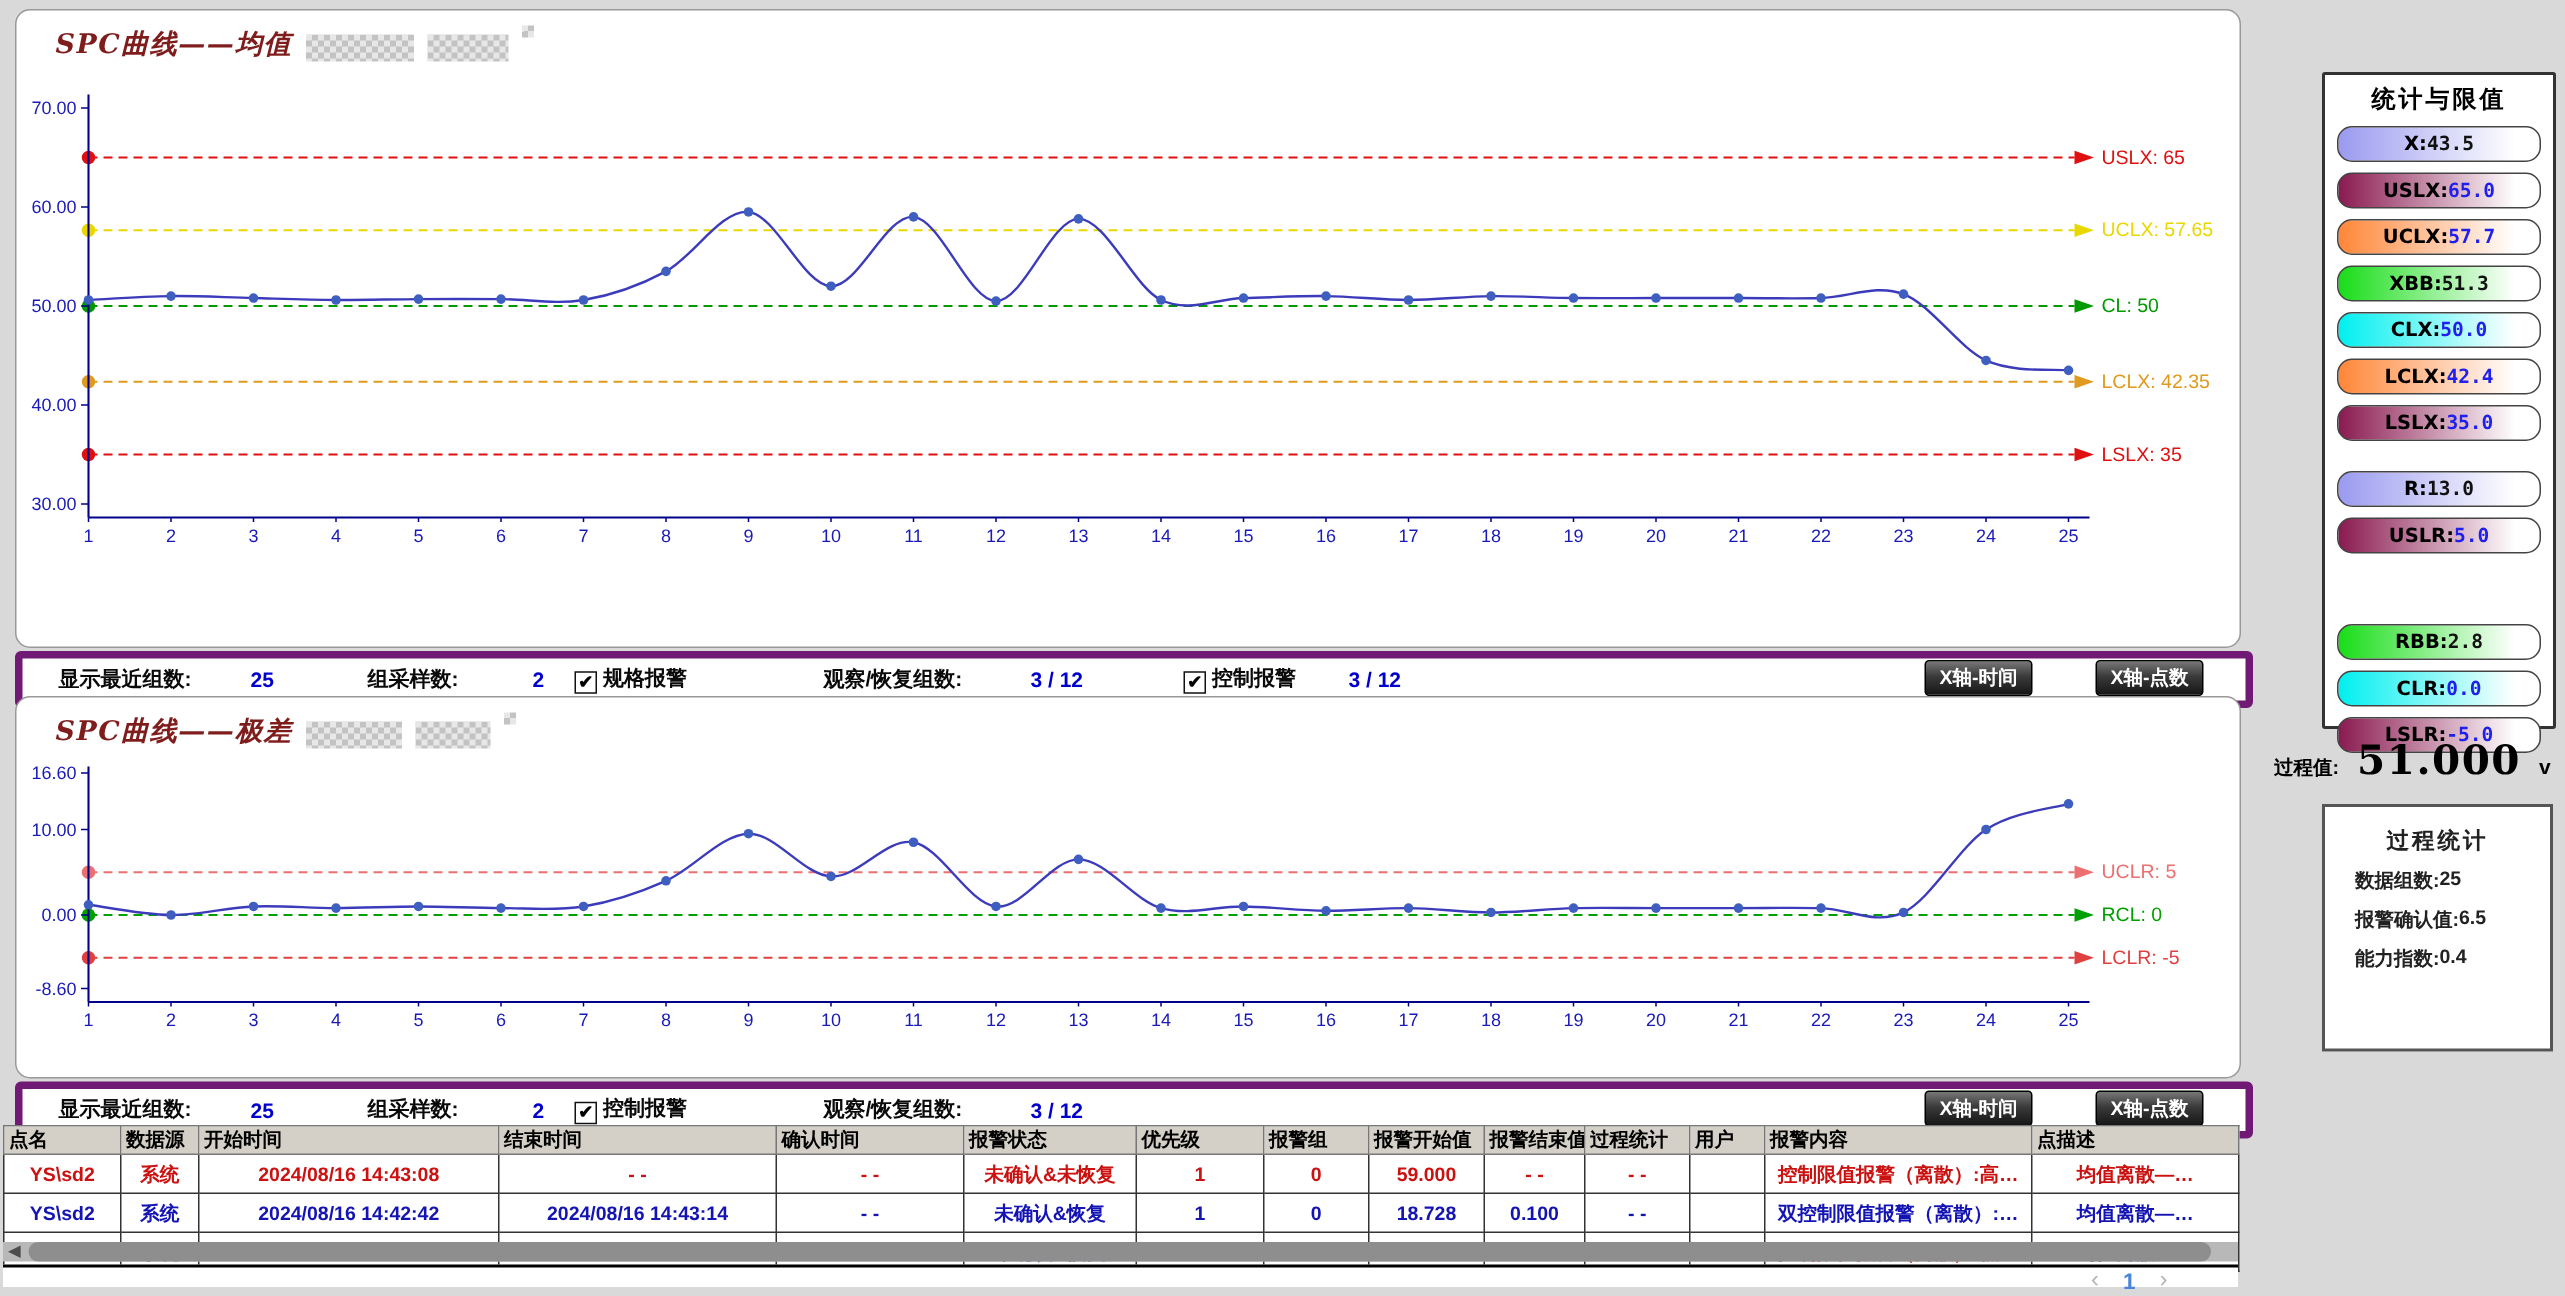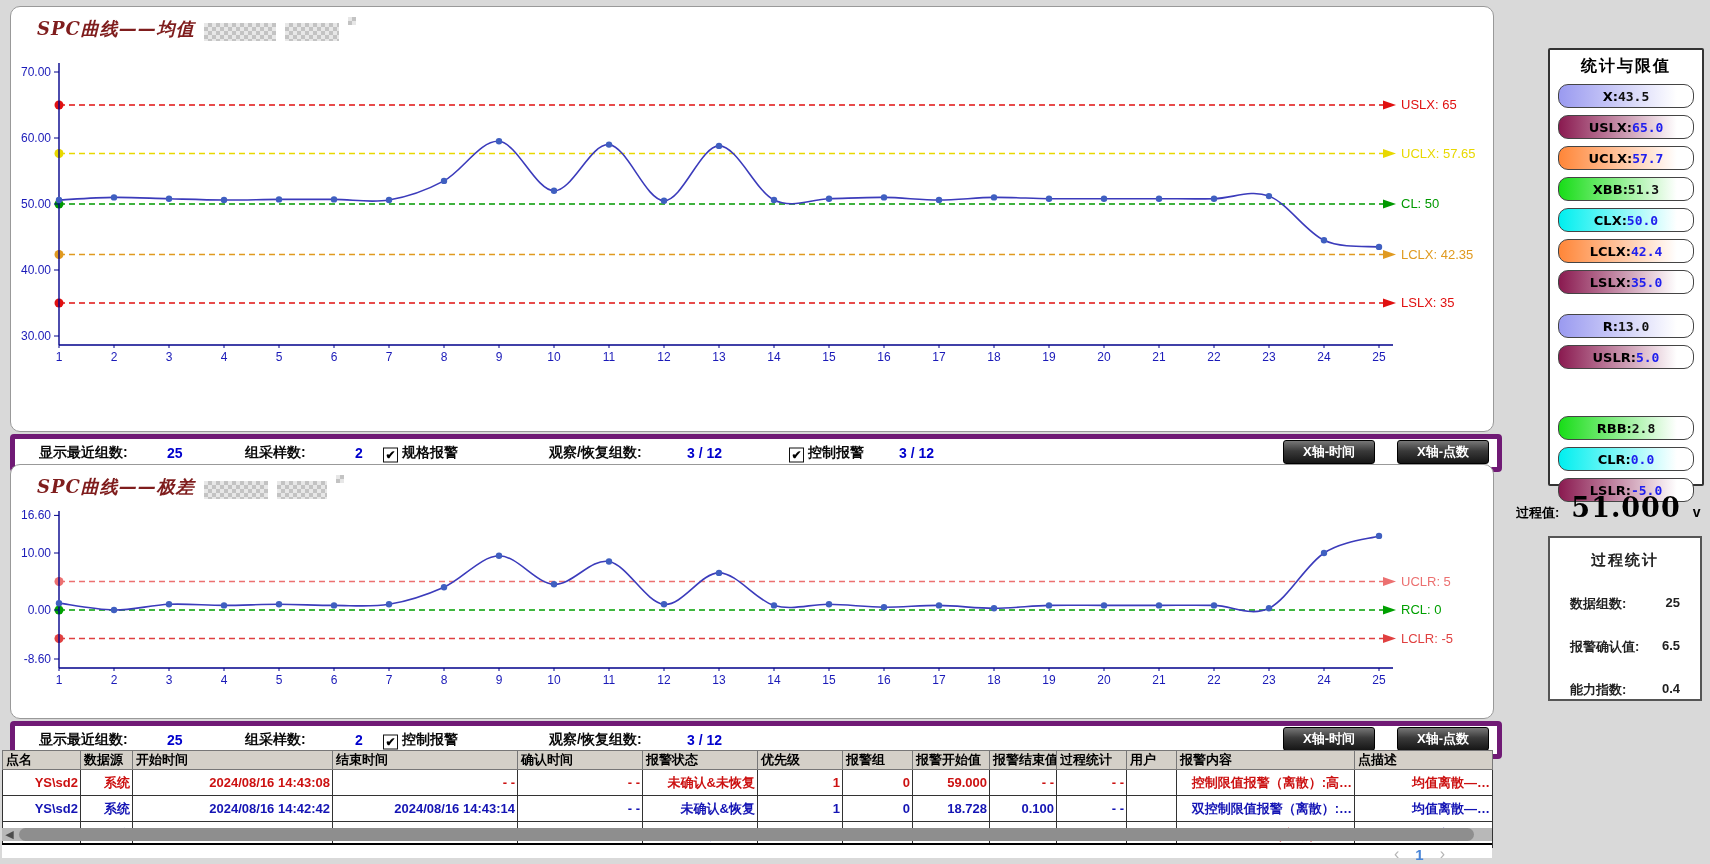--- a/index.html
+++ b/index.html
@@ -10,30 +10,30 @@
   .spc-title{position:absolute;left:26px;top:10px;display:flex;align-items:flex-end;gap:9px;
              font:italic 700 18px "DejaVu Serif",serif;color:#7f1d1d;letter-spacing:1px;white-space:nowrap;}
   .mosaic{display:inline-block;height:18px;
           background:repeating-conic-gradient(#c3c3c3 0% 25%, #e7e7e7 0% 50%) 0 0 / 8px 8px;}
   .mosaic.dot{height:8px;align-self:flex-start;}
   .bar{position:absolute;background:#fff;border:5px solid #701a75;border-radius:4px;height:28px;width:1482px;left:10px;}
   .bar .item{position:absolute;top:50%;transform:translateY(-50%);font-size:14px;font-weight:600;color:#0a0a0a;white-space:nowrap;}
   .bar .val{color:#0000cc;font-weight:700;}
   .cb{display:inline-block;width:13px;height:13px;border:1px solid #111;background:#fff;
       font-size:12px;line-height:12px;text-align:center;margin-right:4px;vertical-align:-2px;color:#000;}
-  .xbtn{position:absolute;top:1px;height:24px;width:92px;background:linear-gradient(#777 0%,#3a3a3a 45%,#161616 100%);
+  .xbtn{position:absolute;top:1px;height:24px;width:72px;background:linear-gradient(#777 0%,#3a3a3a 45%,#161616 100%);
         color:#fff;border:1px solid #000;border-radius:3px;font:600 13px "Liberation Sans",sans-serif;
         display:flex;align-items:center;justify-content:center;cursor:pointer;}
   
   #alarm-table{position:absolute;left:2px;top:750px;width:1221px;}
   #alarm-table table{border-collapse:collapse;table-layout:fixed;width:1490px;
       font:600 13px "Liberation Sans",sans-serif;background:#fff;}
   #alarm-table th{background:#d4d0c8;border:1px solid #777;height:16px;font-weight:600;text-align:left;
       padding:0 3px;color:#000;overflow:hidden;white-space:nowrap;}
-  #alarm-table td{border:1px solid #333;height:25px;text-align:right;padding:0 2px;
+  #alarm-table td{border:1px solid #333;height:25px;text-align:center;padding:0 2px;
       overflow:hidden;white-space:nowrap;}
   #hscroll{position:absolute;left:2px;top:828px;width:1490px;height:13px;background:#b8b8b8;z-index:5;}
   #hscroll .arr{position:absolute;left:0;top:0;width:15px;height:13px;color:#4d4d4d;font-size:11px;
       line-height:13px;text-align:center;}
   #hscroll .thumb{position:absolute;left:17px;top:0;width:1455px;height:13px;background:#8e8e8e;border-radius:7px;}
   #bottom-band{position:absolute;left:2px;top:843px;width:1490px;height:13px;background:#fff;
       border-top:2px solid #000;z-index:6;}
   #pagination{position:absolute;left:1394px;top:845px;z-index:7;display:flex;gap:16px;align-items:center;
       font-size:16px;}
   #pagination .chev{color:#b4b4b4;cursor:pointer;}
@@ -46,21 +46,21 @@
   .statbtn{height:22px;margin:0 8px;border:1.5px solid #444;border-radius:10px;display:flex;
       align-items:center;justify-content:center;font:700 13px "DejaVu Sans",sans-serif;cursor:pointer;}
   .statbtn.gap{margin-top:13px;}
   .sb-v{font-family:"DejaVu Sans Mono",monospace;}
   #process-value{position:absolute;left:1516px;top:492px;width:196px;display:flex;align-items:baseline;gap:12px;}
   #process-value .pv-l{font:700 13px "Liberation Sans",sans-serif;color:#000;}
   #process-value .pv-v{font:700 27px "DejaVu Serif",serif;color:#000;letter-spacing:1px;}
   #process-value .pv-u{font:700 14px "Liberation Sans",sans-serif;color:#000;}
   #process-stats{position:absolute;left:1548px;top:536px;width:150px;height:161px;background:#fff;border:2px solid #555;}
   #process-stats .ps-title{text-align:center;font-size:15px;font-weight:600;color:#222;margin-top:13px;letter-spacing:2px;}
-  .ps-row{display:flex;justify-content:space-between;padding:0 20px 0 20px;margin-top:25px;
+  .ps-row{display:flex;justify-content:flex-start;padding:0 20px 0 20px;margin-top:8px;
       font:600 13px "Liberation Sans",sans-serif;color:#222;}
   #rating{position:absolute;left:1536px;top:772px;display:flex;align-items:center;gap:10px;}
   .rating-label{font:700 17px "Liberation Sans",sans-serif;color:#1515cc;letter-spacing:1px;}
   .rating-btn{width:52px;height:30px;border:2px solid #111;border-radius:9px;background:#fff;color:#e01010;
       font:700 17px "Liberation Sans",sans-serif;display:flex;align-items:center;justify-content:center;cursor:pointer;}
 </style>
 </head>
 <body>
 
 <div id="stage">

